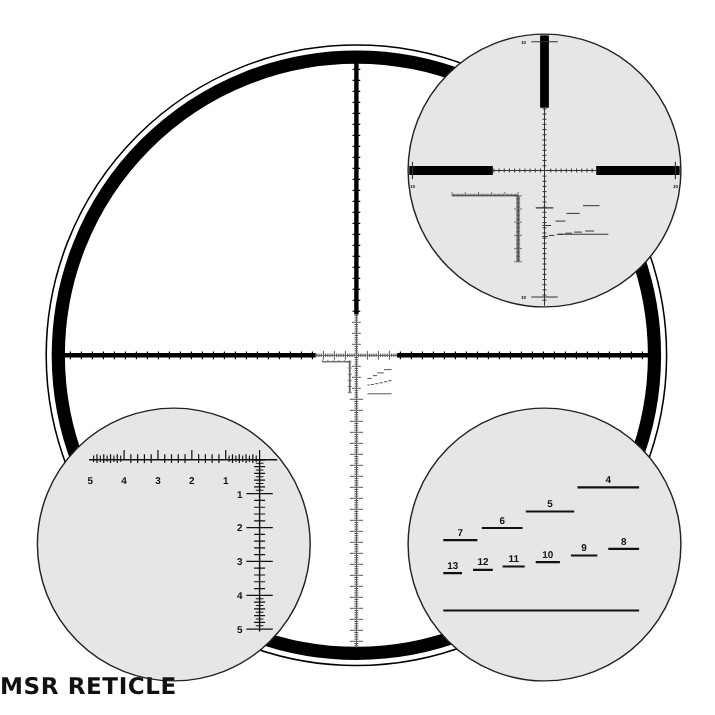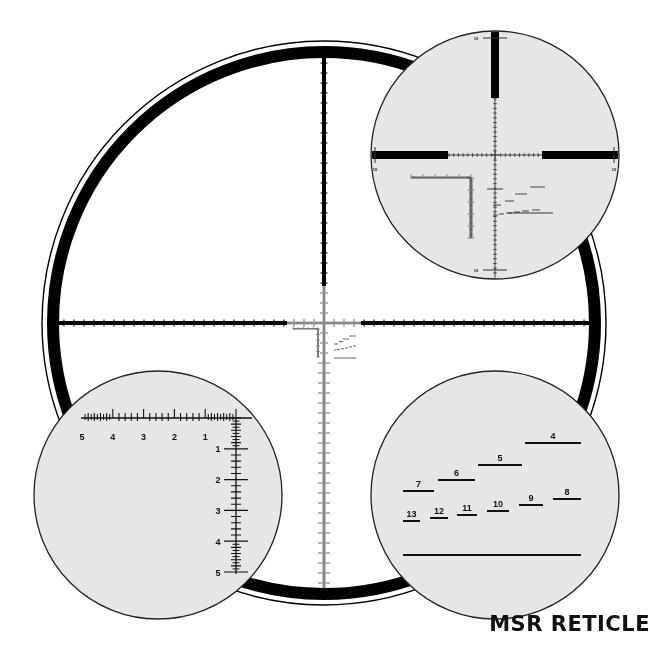--- a/index.html
+++ b/index.html
@@ -1,19 +1,19 @@
 <!DOCTYPE html>
 <html><head>
 <meta charset="utf-8">
 <style>
   html, body { margin: 0; padding: 0; background: #ffffff; }
   body { width: 650px; height: 650px; position: relative; overflow: hidden;
          font-family: "Liberation Sans", sans-serif; }
   #stage { position: absolute; left: 0; top: 0; width: 650px; height: 650px; }
-  .caption { position: absolute; left: 0; width: 650px; top: 612px; text-align: right;
+  .caption { position: absolute; left: 0; width: 650px; top: 612px; text-align: left;
              font-family: "DejaVu Sans", sans-serif; font-weight: bold; font-size: 21px;
              color: #111111; letter-spacing: 0.5px; }
   svg text { font-family: "Liberation Sans", sans-serif; font-weight: bold; }
 </style>
 </head>
 <body>
 
 <div id="stage">
   <svg id="svg" width="650" height="650" viewBox="0 0 650 650" xmlns="http://www.w3.org/2000/svg">
     <defs>

